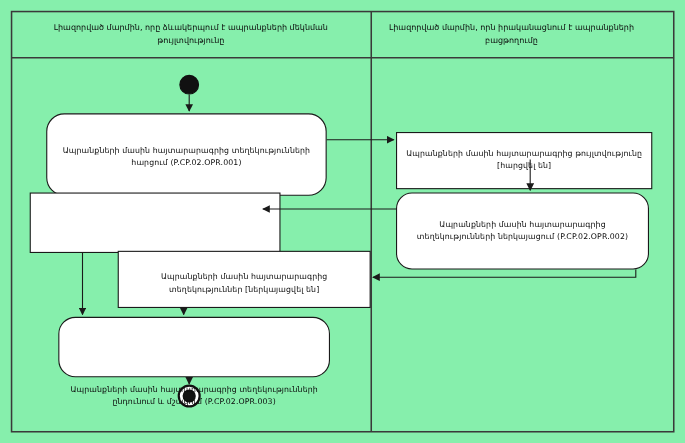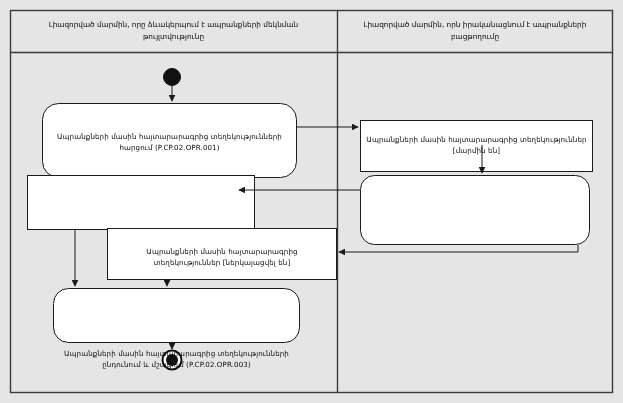--- a/index.html
+++ b/index.html
@@ -1,18 +1,18 @@
 <!DOCTYPE html>
 <html><head>
 <meta charset="utf-8">
 <title>UML Activity Diagram</title>
 <style>
   html,body{margin:0;padding:0;background:#ffffff;}
   body{font-family:"DejaVu Sans","Liberation Sans",sans-serif;}
-  #canvas{position:relative;width:623px;height:403px;background:#e5e5e5;overflow:hidden;}
+  #canvas{position:relative;width:623px;height:403px;background:#86efac;overflow:hidden;}
   #svg-layer{position:absolute;left:0;top:0;width:623px;height:403px;}
 
   .node-text{
     position:absolute;
     display:flex;
     align-items:center;
     justify-content:center;
     text-align:center;
     font-size:7.1px;
     line-height:1.55;
@@ -84,32 +84,35 @@
 
     <path d="M 167 280 L 167 286" fill="none" stroke="#1a1a1a" stroke-width="1" marker-end="url(#arrow)"></path>
 
     <path d="M 172 343 L 172 349" fill="none" stroke="#1a1a1a" stroke-width="1" marker-end="url(#arrow)"></path>
   </svg>
 
   <div class="lane-header" style="left:10px;top:10px;width:327px;height:42px;">
     <span>Լիազորված մարմին, որը ձևակերպում է ապրանքների մեկնման թույլտվությունը</span>
   </div>
 
-  <div class="lane-header" style="left:337px;top:10px;width:276px;height:42px;justify-content:center;">
+  <div class="lane-header" style="left:327px;top:10px;width:276px;height:42px;justify-content:center;">
     <span>Լիազորված մարմին, որն իրականացնում է ապրանքների բացթողումը</span>
   </div>
 
   <div class="node-text" style="left:42px;top:105px;width:255px;height:75px;">
     <span>Ապրանքների մասին հայտարարագրից տեղեկությունների հարցում (P.CP.02.OPR.001)</span>
   </div>
 
   <div class="node-text" style="left:360px;top:120px;width:233px;height:52px;">
-    <span>Ապրանքների մասին հայտարարագրից տեղեկություններ [մարմին են]</span>
+    <span>Ապրանքների մասին հայտարարագրից թույլտվությունը [հարցվել են]</span>
   </div>
 
+  <div class="node-text" style="left:360px;top:175px;width:230px;height:70px;">
+    <span>Ապրանքների մասին հայտարարագրից տեղեկությունների ներկայացում (P.CP.02.OPR.002)</span>
+  </div>
 
 
   <div class="node-text" style="left:107px;top:228px;width:230px;height:60px;">
     <span>Ապրանքների մասին հայտարարագրից տեղեկություններ [ներկայացվել են]</span>
   </div>
 
   <div class="node-text" style="left:53px;top:288px;width:247px;height:55px;margin-top:44px;">
     <span>Ապրանքների մասին հայտարարագրից տեղեկությունների ընդունում և մշակում (P.CP.02.OPR.003)</span>
   </div>
 

